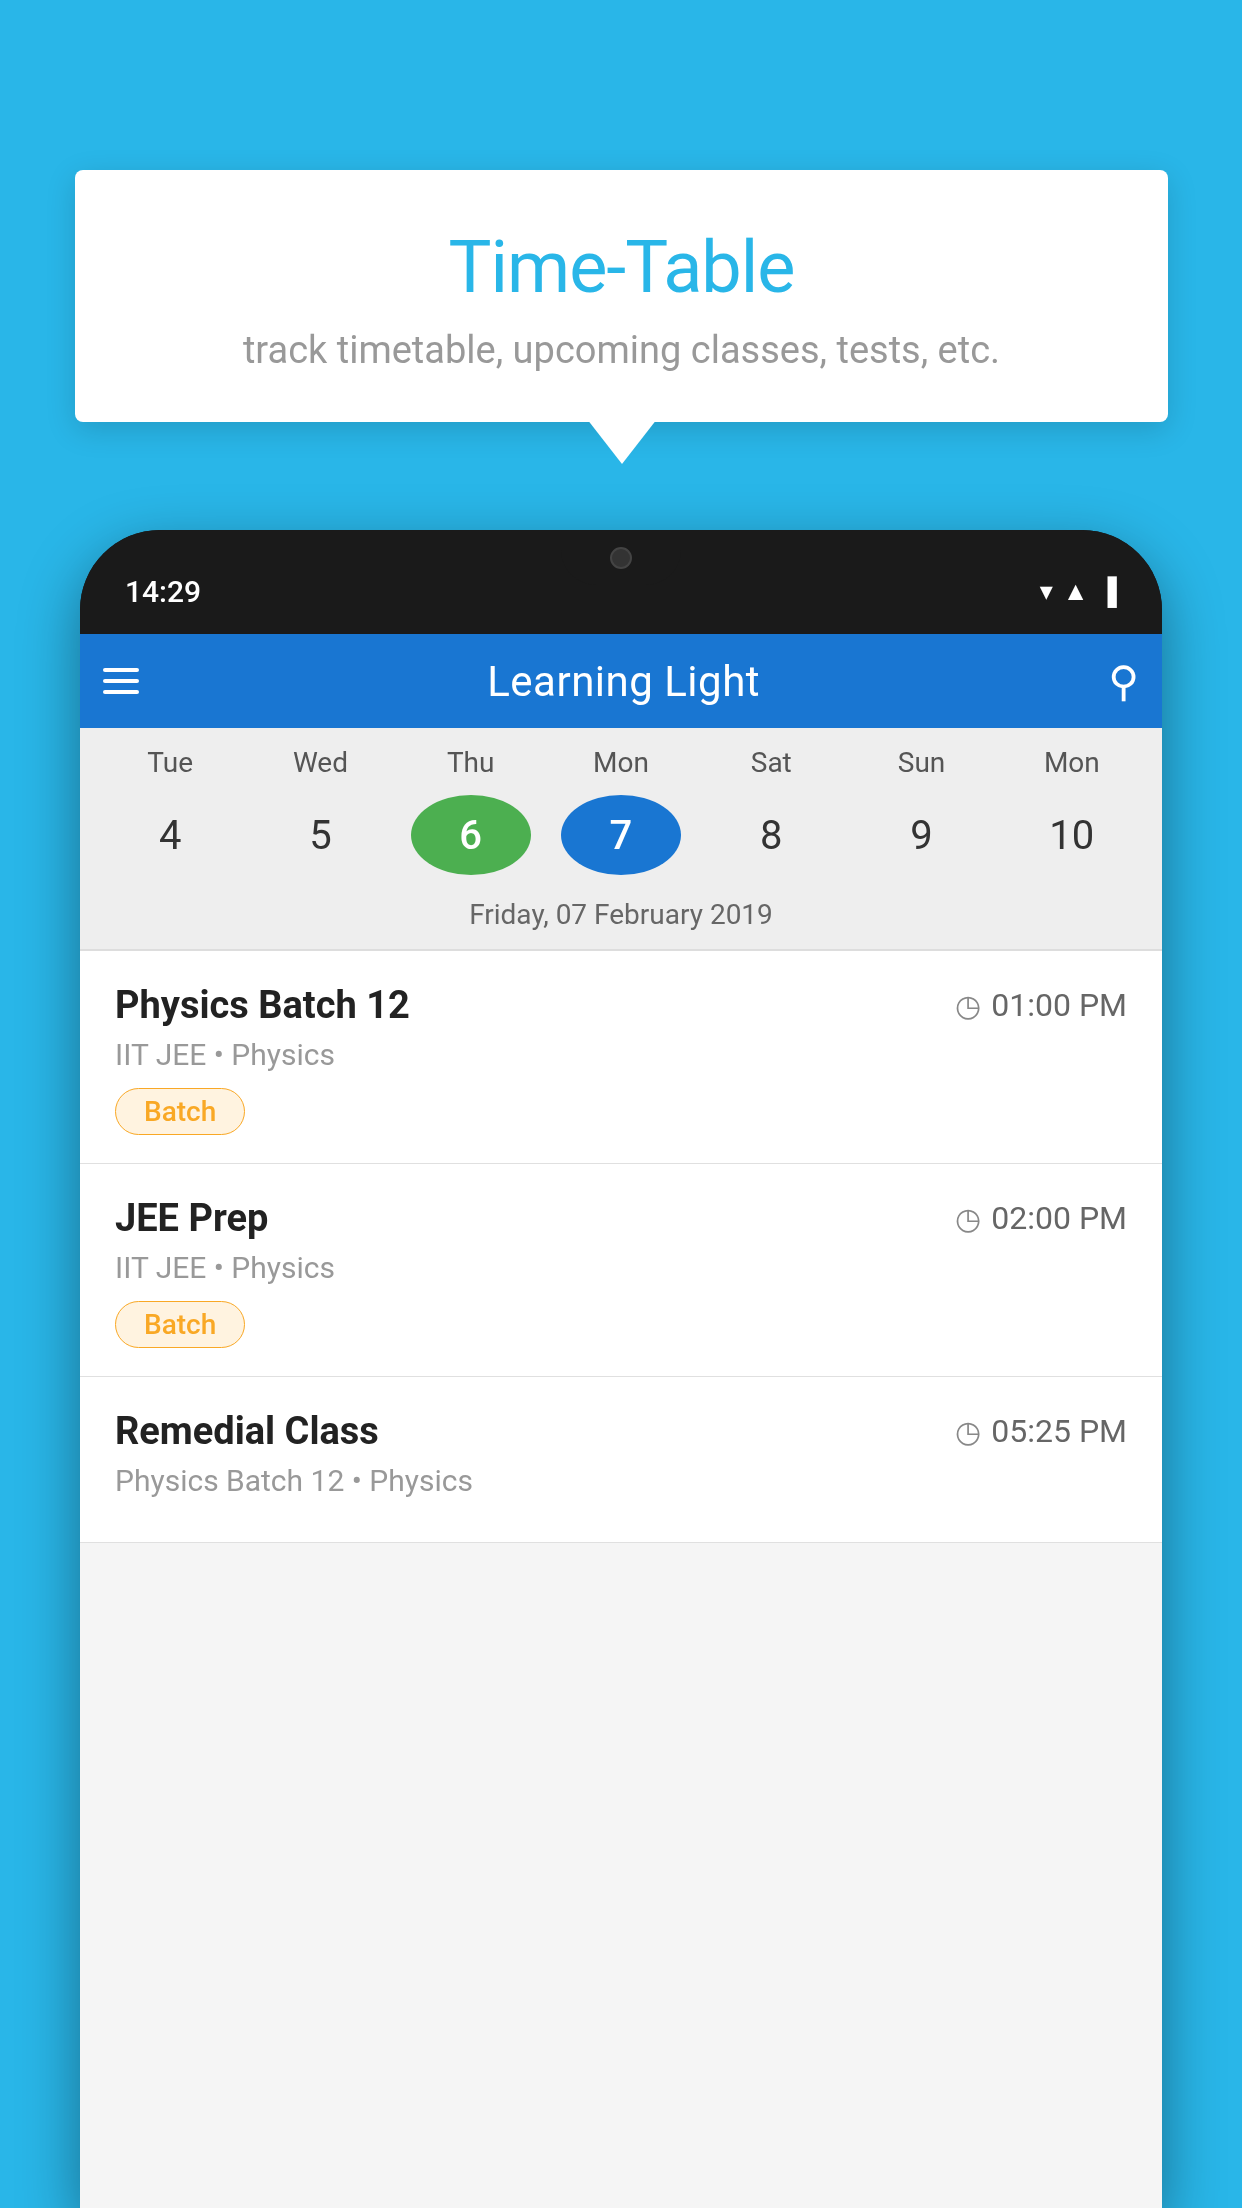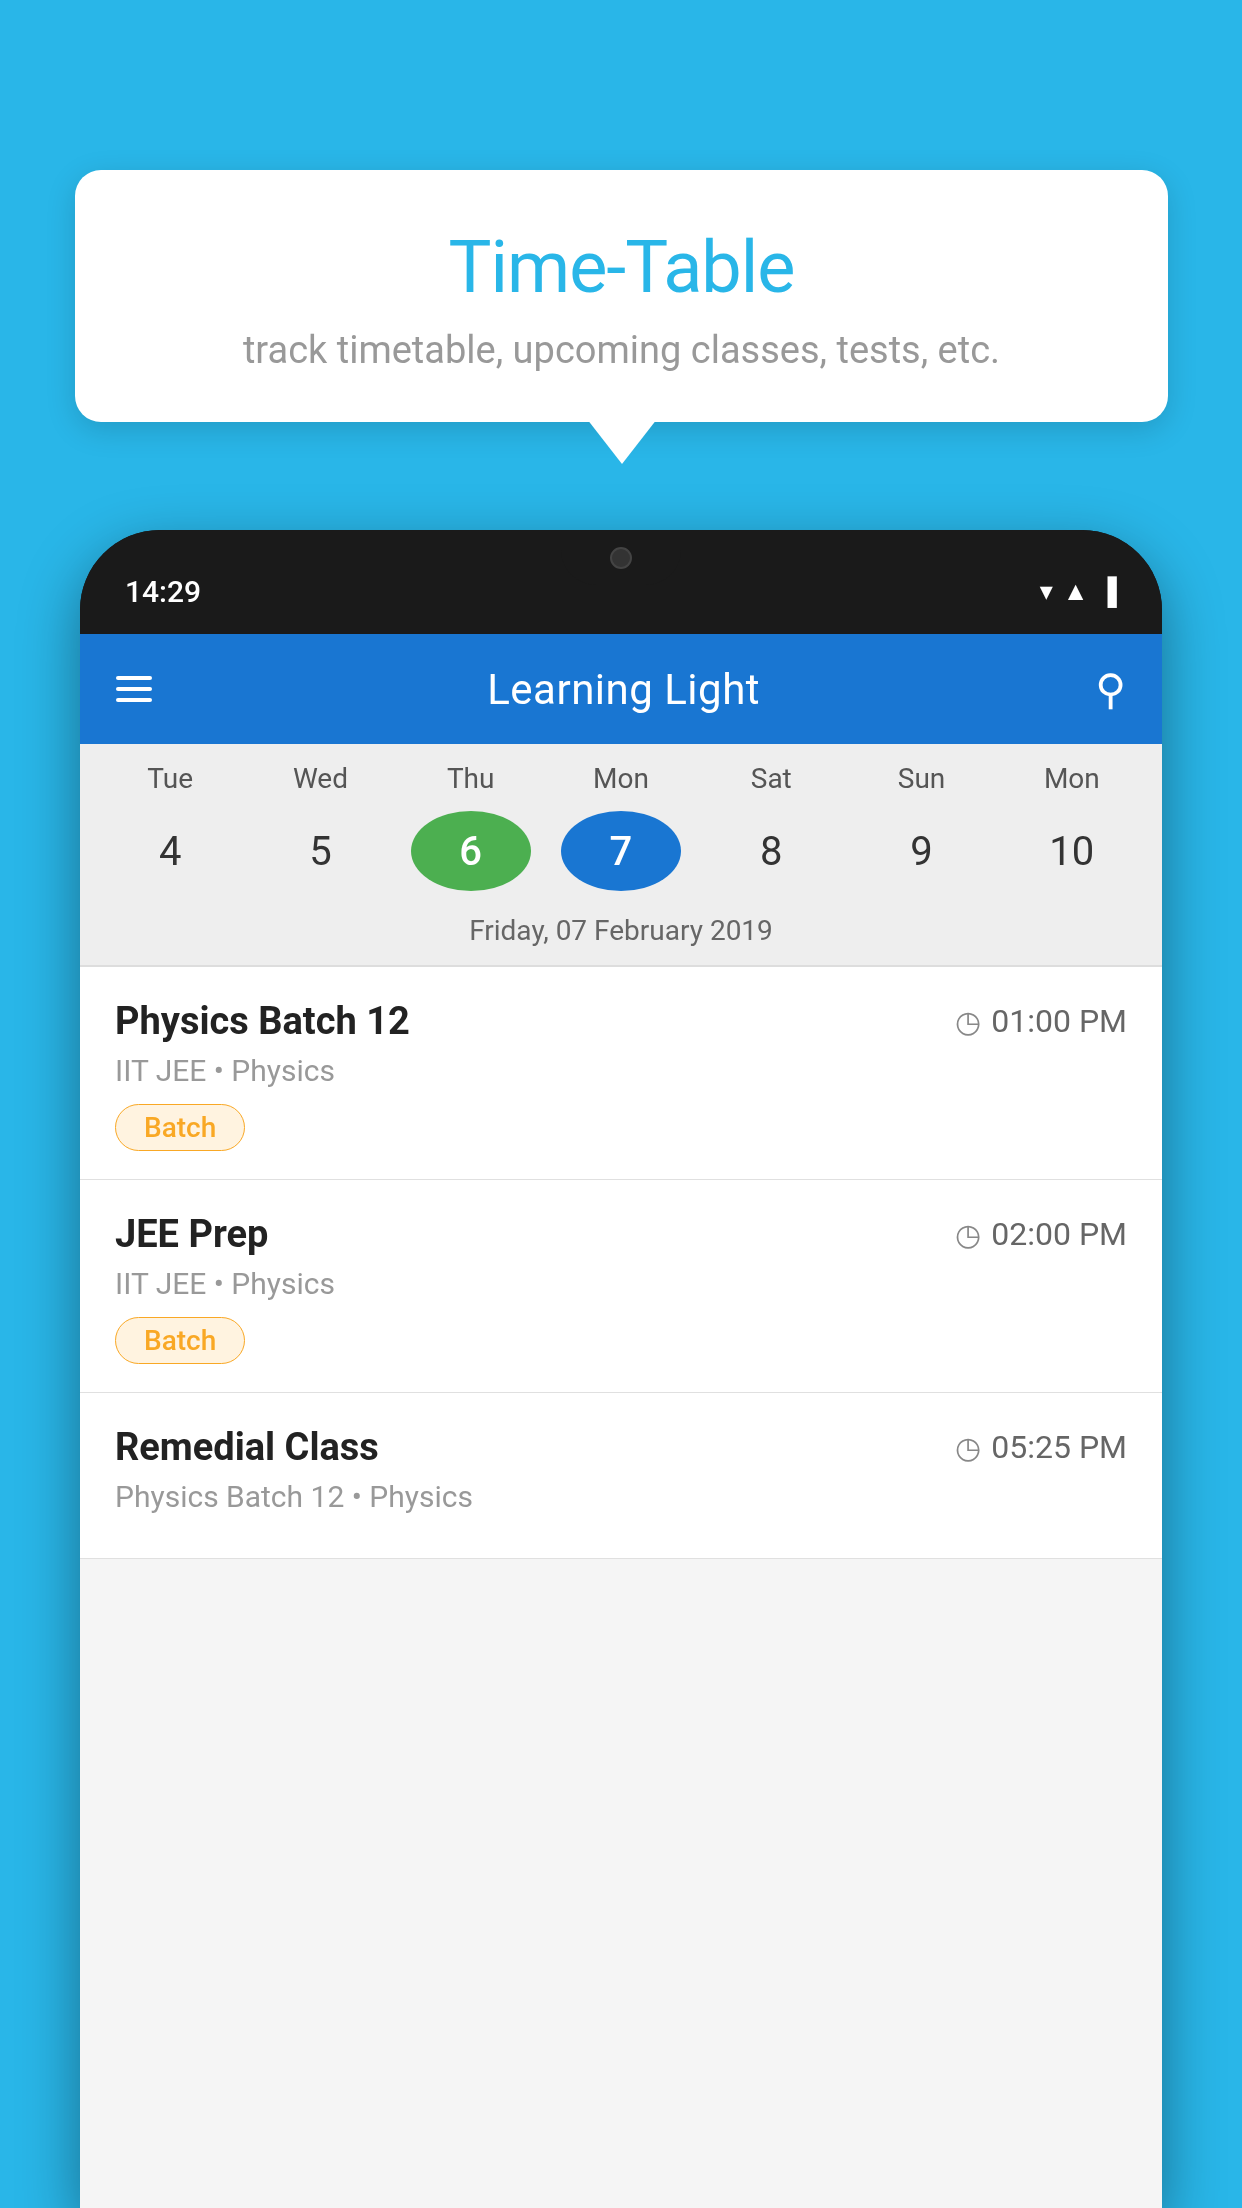--- a/index.html
+++ b/index.html
@@ -14,21 +14,21 @@
       position: relative;
     }
 
     
     .tooltip-card {
       position: absolute;
       top: 170px;
       left: 75px;
       right: 74px;
       background: white;
-      border-radius: 26px;
+      border-radius: 8px;
       padding: 55px 60px 50px;
       box-shadow: 0 8px 30px rgba(0,0,0,0.15);
     }
 
     .tooltip-card::after {
       content: '';
       position: absolute;
       bottom: -42px;
       left: 50%;
       transform: translateX(-50%);
@@ -121,22 +121,22 @@
     
     .phone-screen {
       background: #f5f5f5;
       height: calc(100% - 90px);
       overflow: hidden;
     }
 
     
     .app-header {
       background: #1976d2;
-      padding: 0 36px;
-      height: 110px;
+      padding: 0 23px;
+      height: 94px;
       display: flex;
       align-items: center;
       justify-content: space-between;
       gap: 44px;
     }
 
     .hamburger-icon {
       color: white;
       font-size: 38px;
       cursor: pointer;

